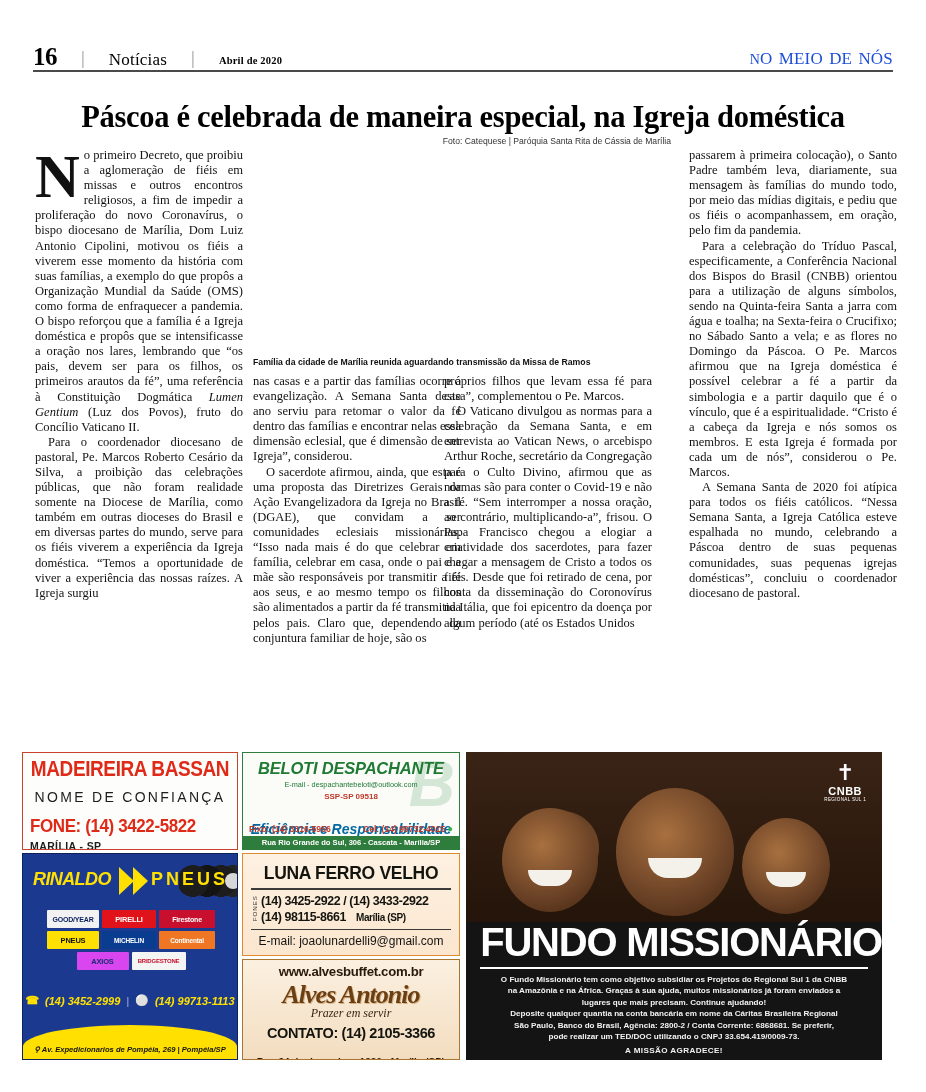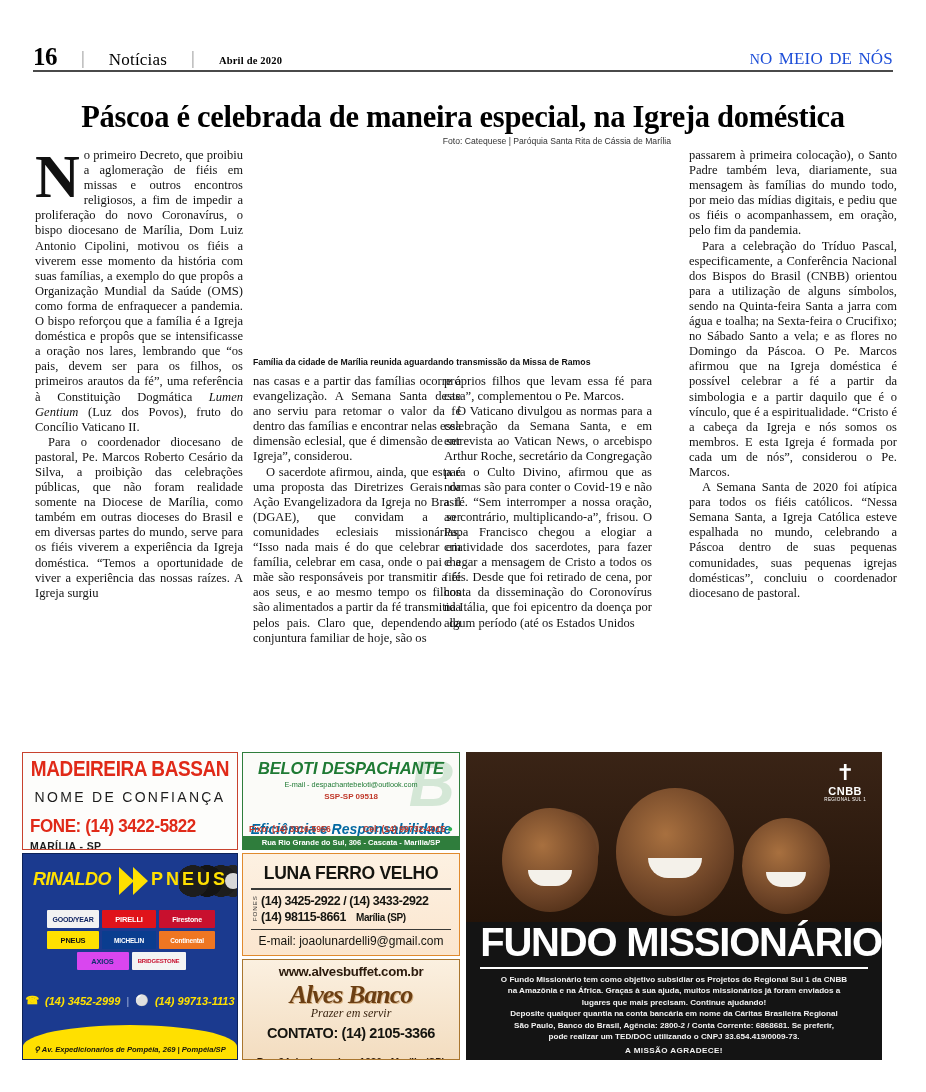--- a/index.html
+++ b/index.html
@@ -625,21 +625,21 @@
             <span class="luna-city">Marília (SP)</span>
           </div>
         </div>
       </div>
       <div class="luna-rule2"></div>
       <div class="luna-mail">E-mail: joaolunardelli9@gmail.com</div>
     </div>
 
     <div class="ad ad-alves">
       <div class="alves-site">www.alvesbuffet.com.br</div>
-      <div class="alves-logo">Alves Banco</div>
+      <div class="alves-logo">Alves Antonio</div>
       <div class="alves-slogan">Prazer em servir</div>
       <div class="alves-contato">CONTATO: (14) 2105-3366</div>
       <div class="alves-addr">Rua 24 de dezembro, 1236 - Marília (SP)</div>
     </div>
 
     <div class="ad ad-fundo">
       <div class="fundo-photo">
         <div class="fundo-kid" style="left:36px; top:56px; width:96px; height:104px;"></div>
         <div class="fundo-smile" style="left:62px; top:118px; width:44px; height:16px;"></div>
         <div class="fundo-kid" style="left:150px; top:36px; width:118px; height:128px;"></div>

